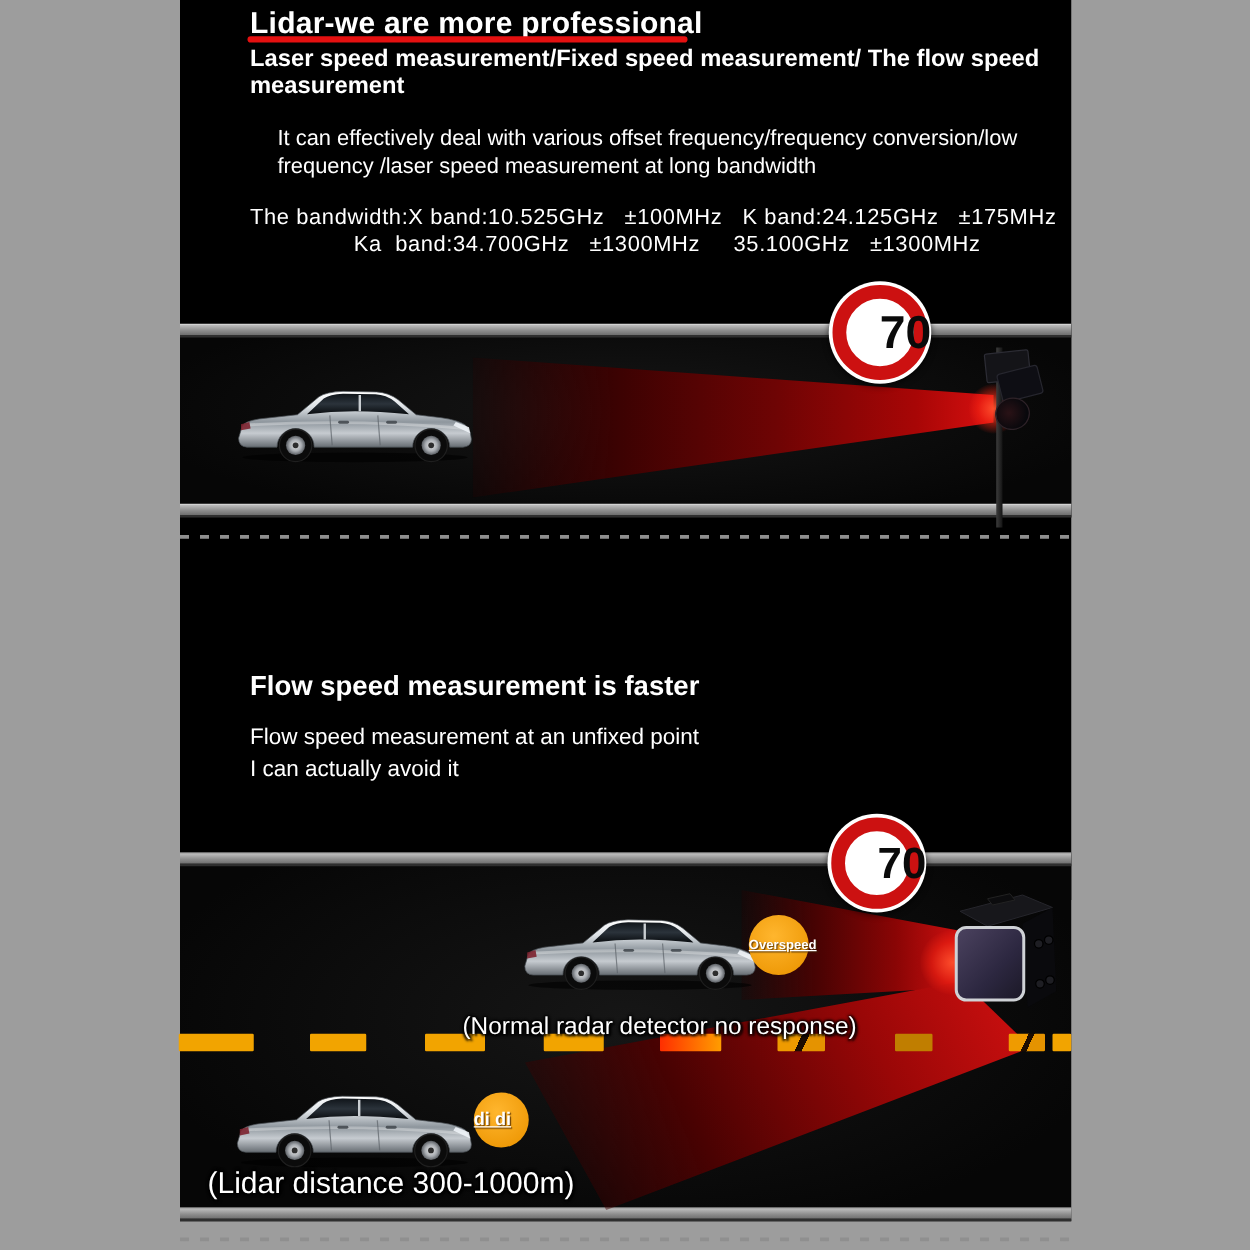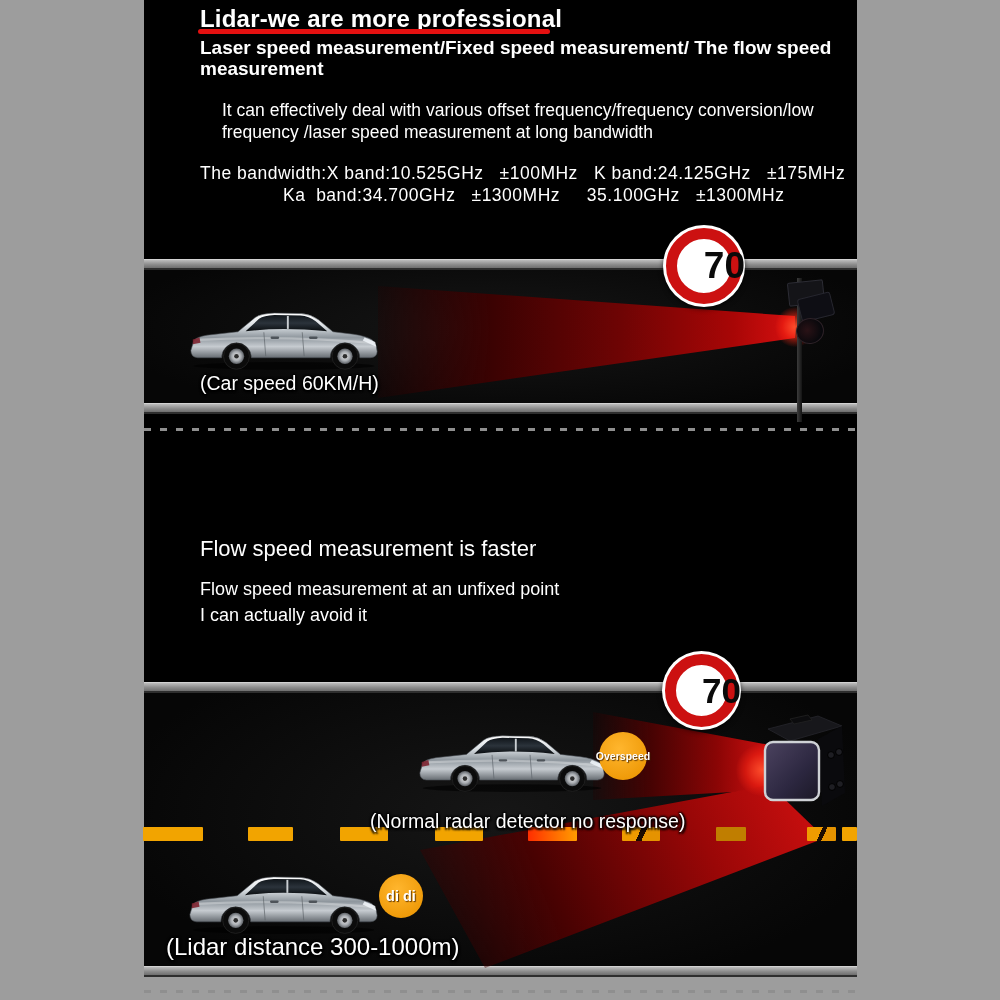--- a/index.html
+++ b/index.html
@@ -57,36 +57,36 @@
   .cam-lens{left:652px;top:318px;width:26px;height:24px;background:radial-gradient(circle at 40% 45%,#2a1216 0%,#08080c 70%);border:1px solid #2e2228;border-radius:50%;transform:rotate(-10deg);}
 
   
   .dash{top:827px;height:14px;background:#f2a400;border-radius:1px;}
   .dash-red{background:linear-gradient(90deg,#ff2e00 0%,#ff9d00 100%);}
   .dash-cut{background:linear-gradient(115deg,#ef9b00 0 45%,#1c0c00 45% 58%,#e59300 58%);}
   .dash-dim{background:#c07e00;}
 
   
   .badge{border-radius:50%;background:radial-gradient(circle at 42% 35%,#ffb62e,#ef9a08 75%);
-         display:flex;align-items:center;justify-content:center;color:#fff;font-weight:bold;
-         text-shadow:1px 1px 1px rgba(60,30,0,.8);}
+         display:flex;align-items:center;justify-content:flex-start;color:#fff;font-weight:bold;
+         text-shadow:1px 1px 1px rgba(60,30,0,.8);text-decoration:underline;}
   .badge-overspeed{left:455px;top:732px;width:48px;height:48px;font-size:10.5px;}
   .badge-didi{left:235px;top:874px;width:44px;height:44px;font-size:14.5px;}
 
   
   .cube{left:618px;top:713px;width:83px;height:97px;}
 
   
   .caption{font-size:19.5px;}
   .cap1{left:56px;top:372px;}
   .cap2{left:226px;top:810px;}
   .cap3{left:22px;top:933px;font-size:24px;}
 
   
-  .s2-head{left:56px;top:536px;font-size:22px;font-weight:normal;}
+  .s2-head{left:56px;top:536px;font-size:22px;font-weight:bold;}
   .s2-l1{left:56px;top:579px;font-size:18px;}
   .s2-l2{left:56px;top:605px;font-size:18px;}
 
   .car{overflow:visible;}
 </style>
 </head>
 <body>
 
 <svg width="0" height="0" style="position:absolute">
   <defs>
@@ -163,21 +163,20 @@
     <div class="abs cam-lens"></div>
 
     <svg class="abs car" style="left:44px;top:307px;" width="192" height="64">
         <use href="#car-sedan"></use>
       </svg>
 
     <div class="abs sign sign1">
       <span class="num">70</span>
     </div>
 
-    <div class="abs txt shadowed caption cap1">(Car speed 60KM/H)</div>
 
     <div class="abs dashline" style="top:428px;"></div>
 
     <div class="abs txt s2-head">Flow speed measurement is faster</div>
     <div class="abs txt s2-l1">Flow speed measurement at an unfixed point</div>
     <div class="abs txt s2-l2">I can actually avoid it</div>
 
     <div class="abs roadbody" style="left:0;top:682px;width:713px;height:295px;"></div>
     <div class="abs strip" style="top:682px;"></div>
     <div class="abs strip" style="top:966px;"></div>

